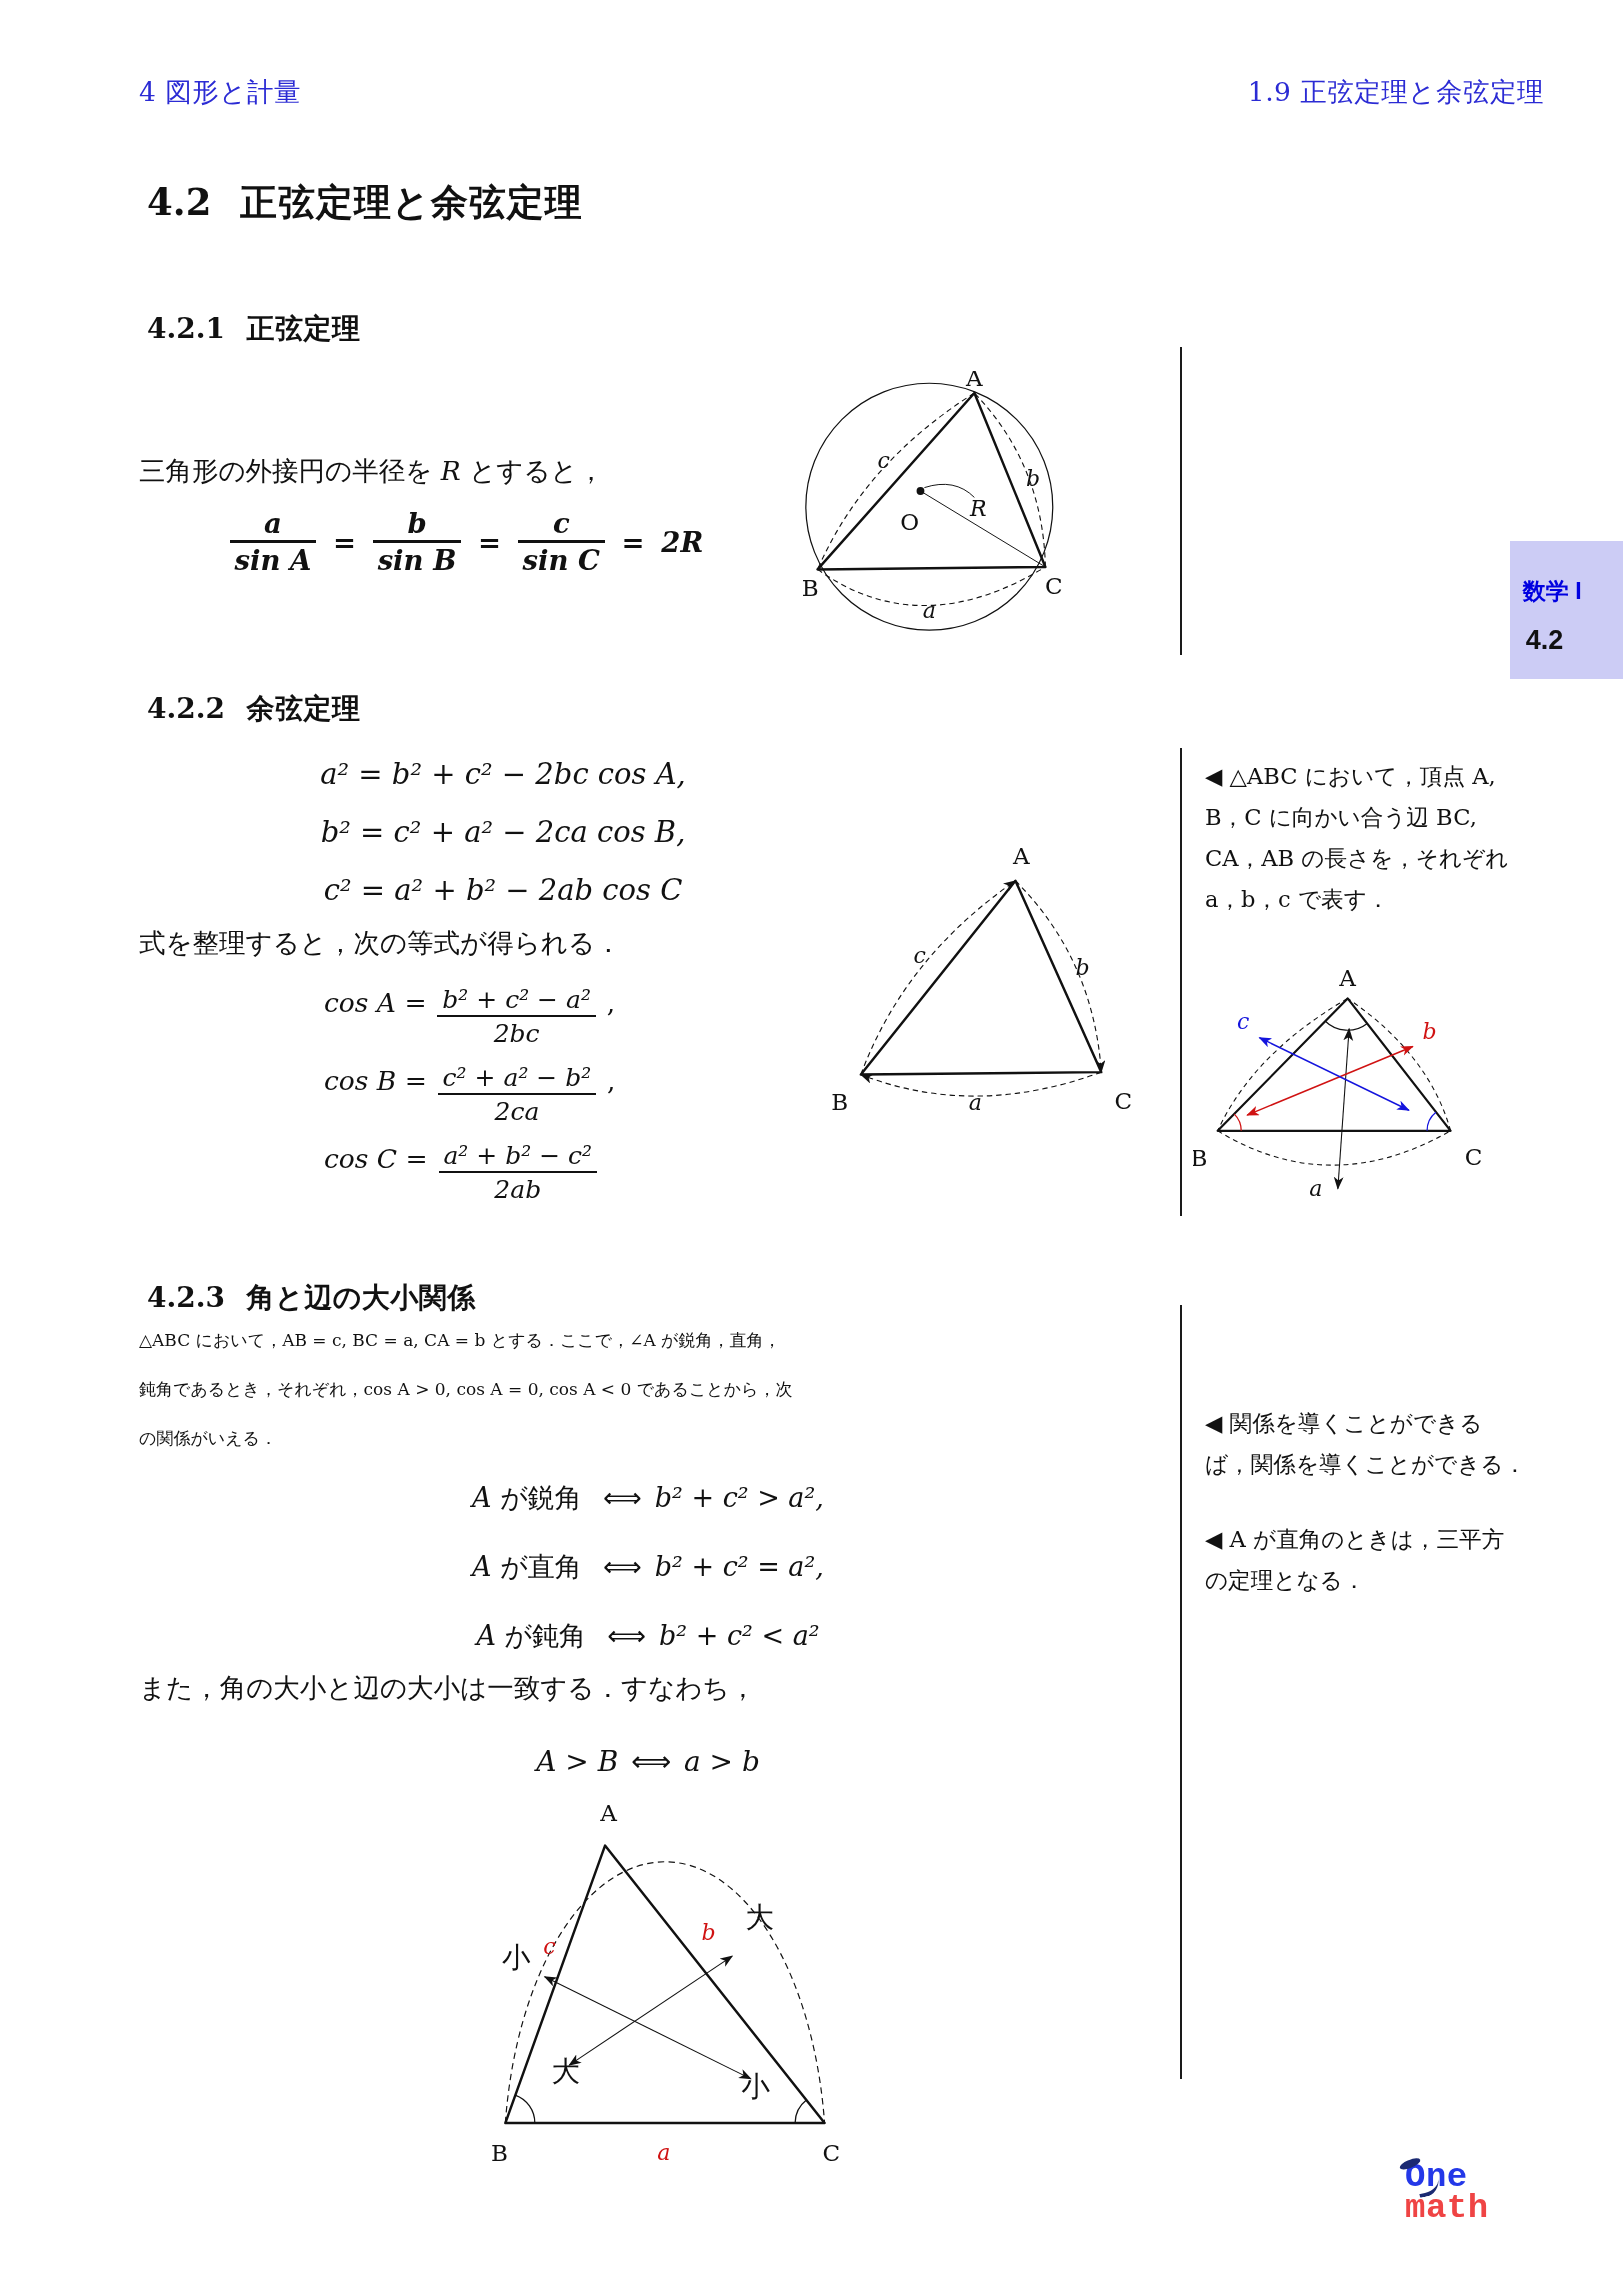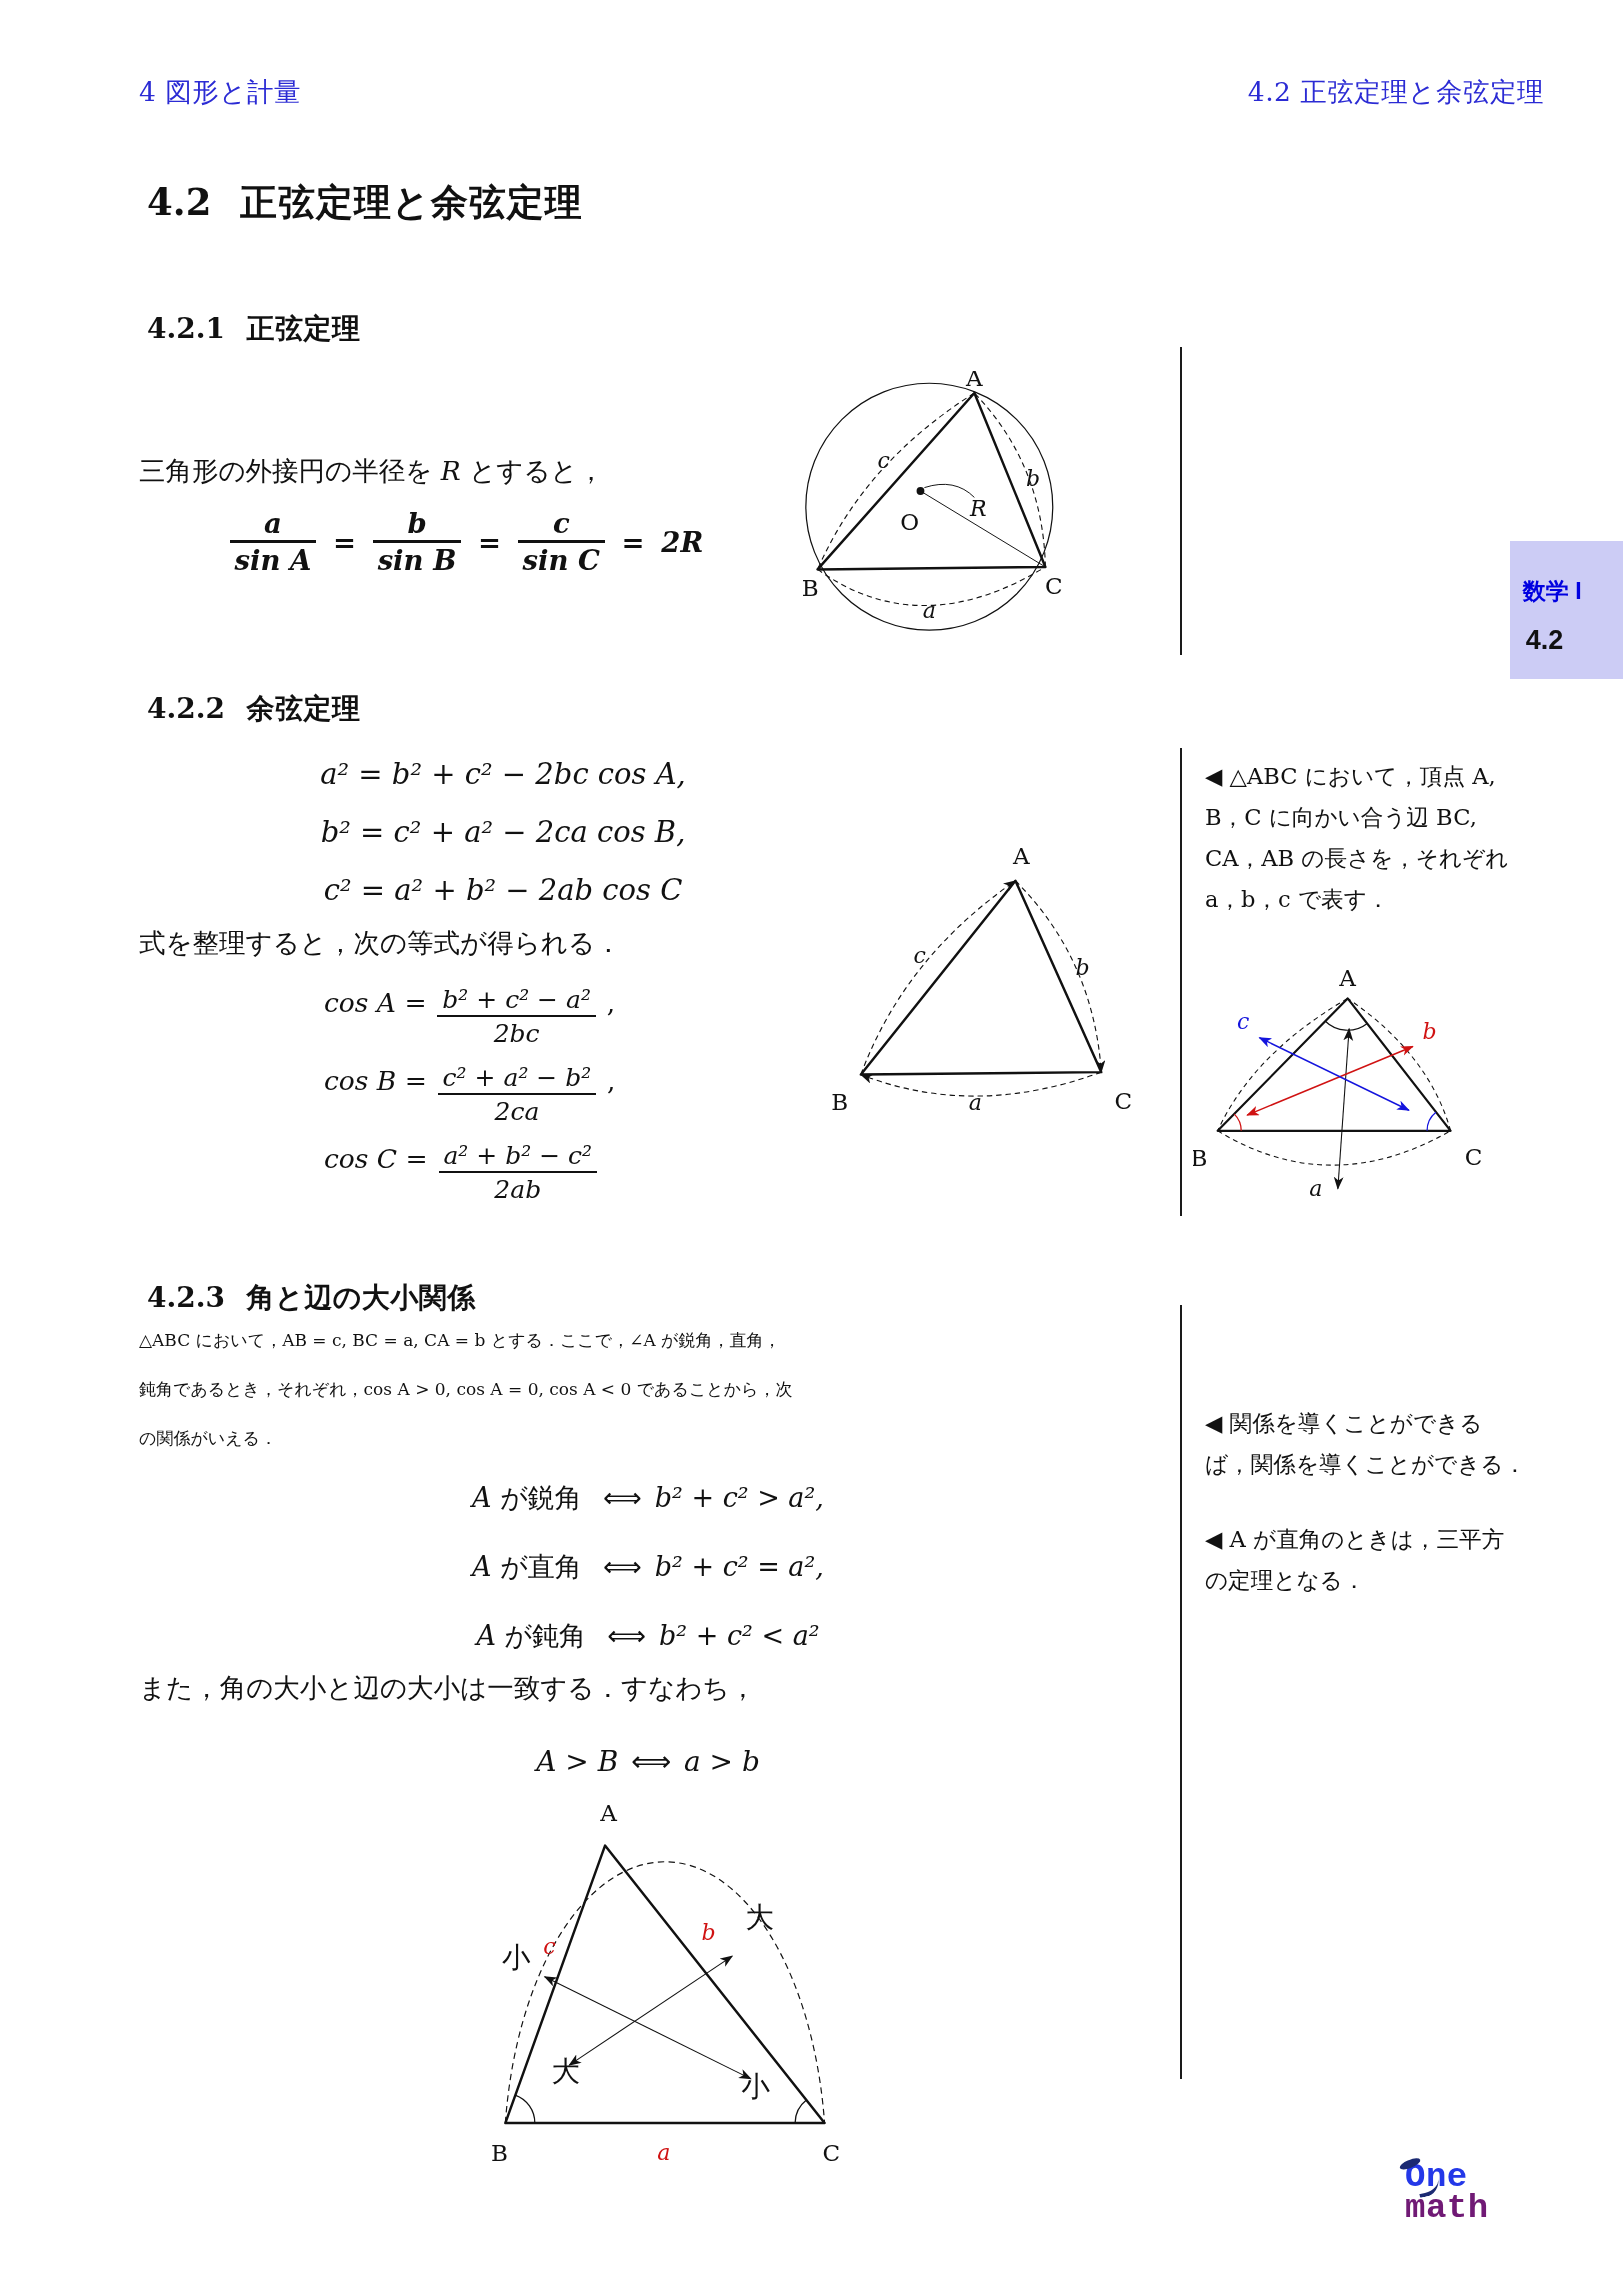--- a/index.html
+++ b/index.html
@@ -44,33 +44,33 @@
   
   svg text{font-family:"DejaVu Serif","Liberation Serif",serif;fill:#111;}
   .flab{font-size:47px;}
   .fmath{font-size:45px;font-style:italic;}
   .fbig{font-size:58px;}
   .red{fill:var(--c-red);}
   .blue{fill:var(--c-blue);}
   
   #logo{width:147px;font-family:Liberation Mono, monospace;font-weight:bold;}
   #logo .one{position:relative;display:inline-block;color:var(--c-logoblue);font-size:34px;line-height:29.4px;letter-spacing:0.5px;}
-  #logo .math{color:#701a75;font-size:34px;line-height:32px;letter-spacing:0.5px;}
+  #logo .math{color:#ef4444;font-size:34px;line-height:32px;letter-spacing:0.5px;}
   #logo .leaf{position:absolute;left:-5.9px;top:-2.9px;width:21.6px;height:7.9px;background:var(--c-navy);
               border-radius:50% 50% 50% 50%;transform:rotate(-22deg);}
   #logo .swoosh{position:absolute;left:12.8px;top:16.7px;width:21.6px;height:11.8px;border:0;
                border-bottom:4.4px solid var(--c-navy);border-radius:0 0 17.7px 2px;transform:rotate(-12deg);}
 </style>
 </head>
 <body>
 
 <div id="page">
 
   <div class="abs hdr" style="left:139px;top:74px;">4 図形と計量</div>
-  <div class="abs hdr" style="right:79px;top:74px;">4.2 正弦定理と余弦定理</div>
+  <div class="abs hdr" style="right:79px;top:74px;">1.9 正弦定理と余弦定理</div>
 
   <div class="abs title" style="left:147px;top:178px;">
     <span class="num">4.2</span>
     <span class="txt">正弦定理と余弦定理</span>
   </div>
 
   <div class="abs subhead" style="left:147px;top:310px;">
     <span class="num">4.2.1</span>
     <span class="txt">正弦定理</span>
   </div>

